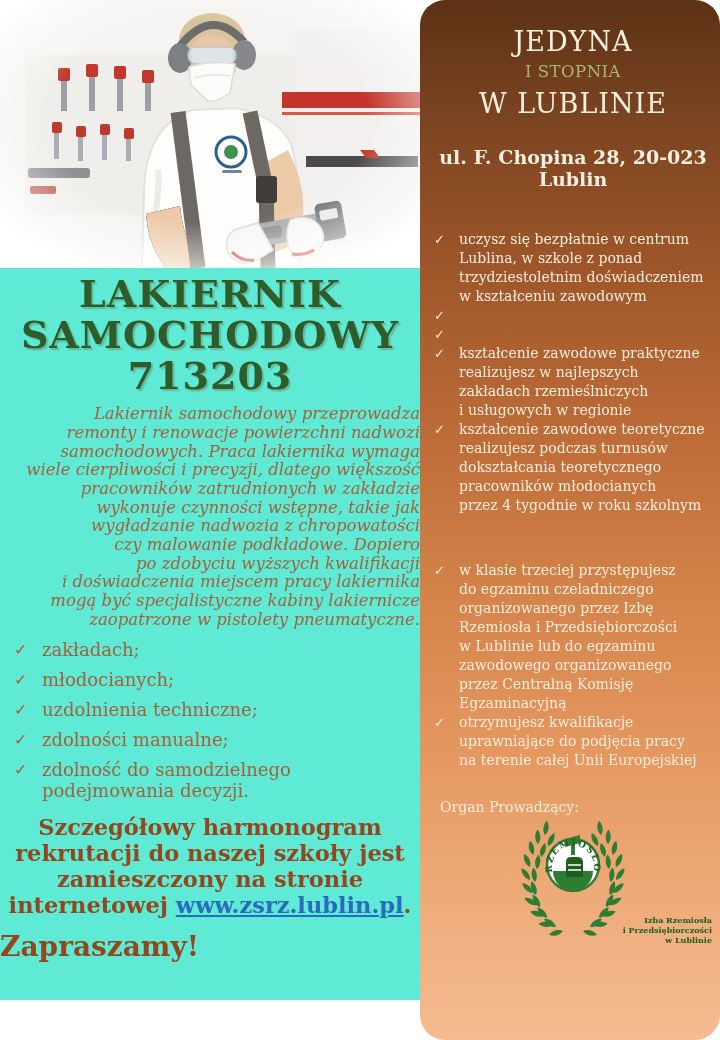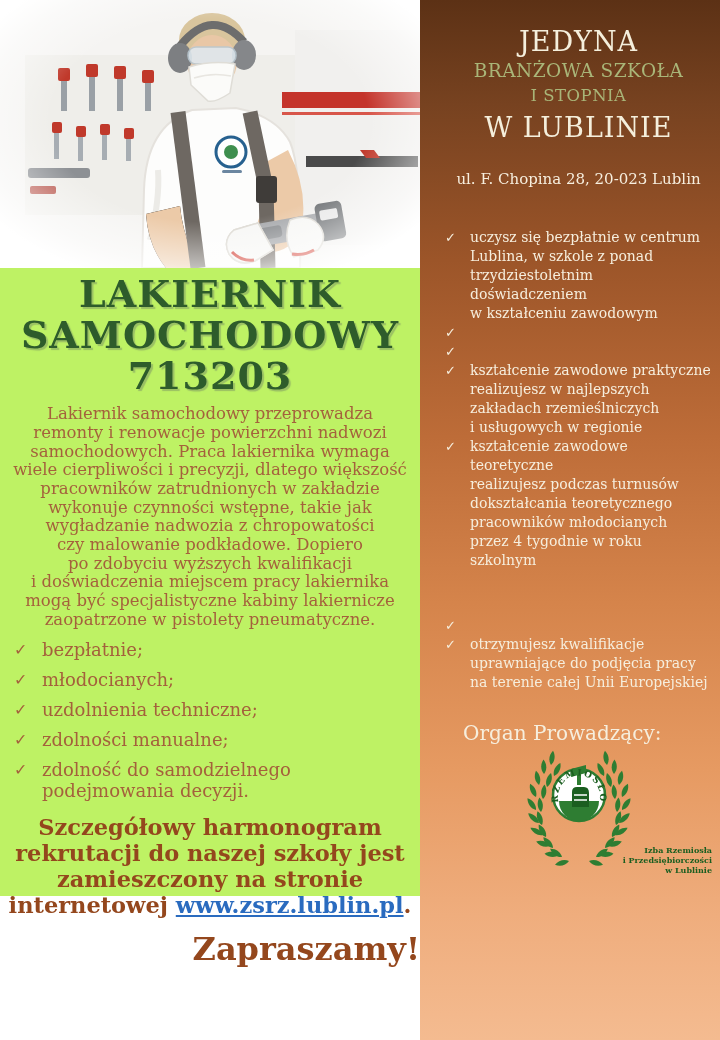--- a/index.html
+++ b/index.html
@@ -1,69 +1,70 @@
 <!DOCTYPE html>
 <html><head>
 <meta charset="utf-8">
 <style>
   * { margin:0; padding:0; box-sizing:border-box; }
   html,body { width:720px; height:1040px; }
   body { font-family:"DejaVu Serif","Liberation Serif",serif; background:#fff; overflow:hidden; }
   .page { width:720px; height:1040px; display:flex; }
 
   
-  .left { width:420px; height:896px; background:#bef264; position:relative; }
+  .left { width:420px; height:1000px; background:#5eead4; position:relative; }
   .photo-wrap { width:420px; height:268px; position:relative; overflow:hidden; }
   .photo-wrap svg { display:block; }
 
   .title {
     text-align:center; color:#2e5c2b; font-weight:bold; font-size:38px;
     line-height:1.08; margin-top:5px; white-space:pre-line; letter-spacing:1px;
     text-shadow:2px 2px 1px rgba(110,130,100,0.45);
   }
   .desc {
-    text-align:center; color:#a4613c; font-size:16.5px; line-height:18.7px;
-    margin-top:9px; white-space:pre-line;
+    text-align:right; color:#a4613c; font-size:16.5px; line-height:18.7px;
+    margin-top:9px; white-space:pre-line;font-style:italic;
   }
   .traits-heading {
     color:#a4613c; font-size:19.5px; font-weight:normal; line-height:24px;
     margin:28px 0 4px 8px; white-space:pre-line; text-align:left;
   }
   .trait-row { display:flex; margin:9px 0 0 14px; color:#a4613c; font-size:18px; line-height:21px; }
   .trait-row .check { width:28px; flex:none; font-size:16px; }
   .trait-text { white-space:pre-line; }
 
   .recruit {
     text-align:center; color:#94471d; font-weight:bold; font-size:22.5px;
     line-height:26px; margin-top:13px; white-space:pre-line;
   }
   .recruit a { color:#2a6bbf; text-decoration:underline; }
-  .closing { text-align:right; color:#94471d; font-weight:bold; font-size:32px; margin-top:12px; }
+  .closing { text-align:left; color:#94471d; font-weight:bold; font-size:28px; margin-top:12px; }
 
   
   .right {
     width:300px; height:1040px; color:#f6eedd;
     background:linear-gradient(180deg,#5c3115 0%,#774220 10%,#9c5529 25%,#bd6c38 42%,#d5844b 58%,#e69a62 74%,#efad7d 88%,#f4bb90 100%);
-    padding:26px 8px 0 25px;
+    padding:26px 8px 0 14px;
+    border-radius:25px;
   }
   .r-head { text-align:center; }
   .h-jedyna   { font-size:27px; color:#f5efdc; letter-spacing:1px; }
   .h-branzowa { font-size:18.5px; color:#a9b578; margin-top:3px; letter-spacing:0.5px; }
   .h-rzem     { font-size:27px; color:#f5efdc; margin-top:5px; letter-spacing:0.5px; }
   .h-stopnia  { font-size:16.5px; color:#a9b578; margin-top:5px; letter-spacing:0.5px; }
   .h-lublinie { font-size:27px; color:#f5efdc; margin-top:7px; letter-spacing:1px; }
-  .address { font-size:15px; font-weight:normal; margin-top:27px; text-align:center; color:#f7efdf; }
+  .address { font-size:19px; font-weight:bold; margin-top:27px; text-align:center; color:#f7efdf; }
 
   .benefits { margin-top:40px; }
   .benefits.second { margin-top:46px; }
   .b-item { display:flex; font-size:14px; line-height:19px; color:#f6eedd; }
   .b-item .check { width:25px; flex:none; font-size:13px; }
   .b-text { white-space:pre-line; }
 
-  .organ { font-size:20px; margin-top:29px; margin-left:18px; }
+  .organ { font-size:14px; margin-top:29px; margin-left:6px; }
   .logo-wrap { text-align:center; margin-top:4px; }
   .logo-caption {
     font-size:8px; font-weight:bold; color:#1b5e20; line-height:10px;
     white-space:pre-line; text-align:right; margin-top:-26px;
   }
 </style>
 </head>
 <body>
 
 <div class="page">
@@ -179,21 +180,21 @@
 po zdobyciu wyższych kwalifikacji
 i doświadczenia miejscem pracy lakiernika
 mogą być specjalistyczne kabiny lakiernicze
 zaopatrzone w pistolety pneumatyczne.</p>
 
 
     <div class="traits">
 
         <div class="trait-row">
           <span class="check">✓</span>
-          <span class="trait-text">bezpłatnie;</span>
+          <span class="trait-text">zakładach;</span>
         </div>
 
         <div class="trait-row">
           <span class="check">✓</span>
           <span class="trait-text">młodocianych;</span>
         </div>
 
         <div class="trait-row">
           <span class="check">✓</span>
           <span class="trait-text">uzdolnienia techniczne;</span>
@@ -215,21 +216,20 @@
 rekrutacji do naszej szkoły jest
 zamieszczony na stronie
 internetowej </span><a href="#">www.zsrz.lublin.pl</a><span>.</span></div>
 
     <div class="closing">Zapraszamy!</div>
   </div>
 
   <div class="right">
     <div class="r-head">
       <div class="h-jedyna">JEDYNA</div>
-      <div class="h-branzowa">BRANŻOWA SZKOŁA</div>
       <div class="h-stopnia">I STOPNIA</div>
       <div class="h-lublinie">W LUBLINIE</div>
     </div>
 
     <div class="address">ul. F. Chopina 28, 20-023 Lublin</div>
 
     <div class="benefits">
 
         <div class="b-item">
           <span class="check">✓</span>
@@ -262,20 +262,28 @@
 dokształcania teoretycznego
 pracowników młodocianych
 przez 4 tygodnie w roku szkolnym</span>
         </div>
       </div>
 
     <div class="benefits second">
 
         <div class="b-item">
           <span class="check">✓</span>
+          <span class="b-text">w klasie trzeciej przystępujesz
+do egzaminu czeladniczego
+organizowanego przez Izbę
+Rzemiosła i Przedsiębiorczości
+w Lublinie lub do egzaminu
+zawodowego organizowanego
+przez Centralną Komisję
+Egzaminacyjną</span>
         </div>
 
         <div class="b-item">
           <span class="check">✓</span>
           <span class="b-text">otrzymujesz kwalifikacje
 uprawniające do podjęcia pracy
 na terenie całej Unii Europejskiej</span>
         </div>
       </div>
 

